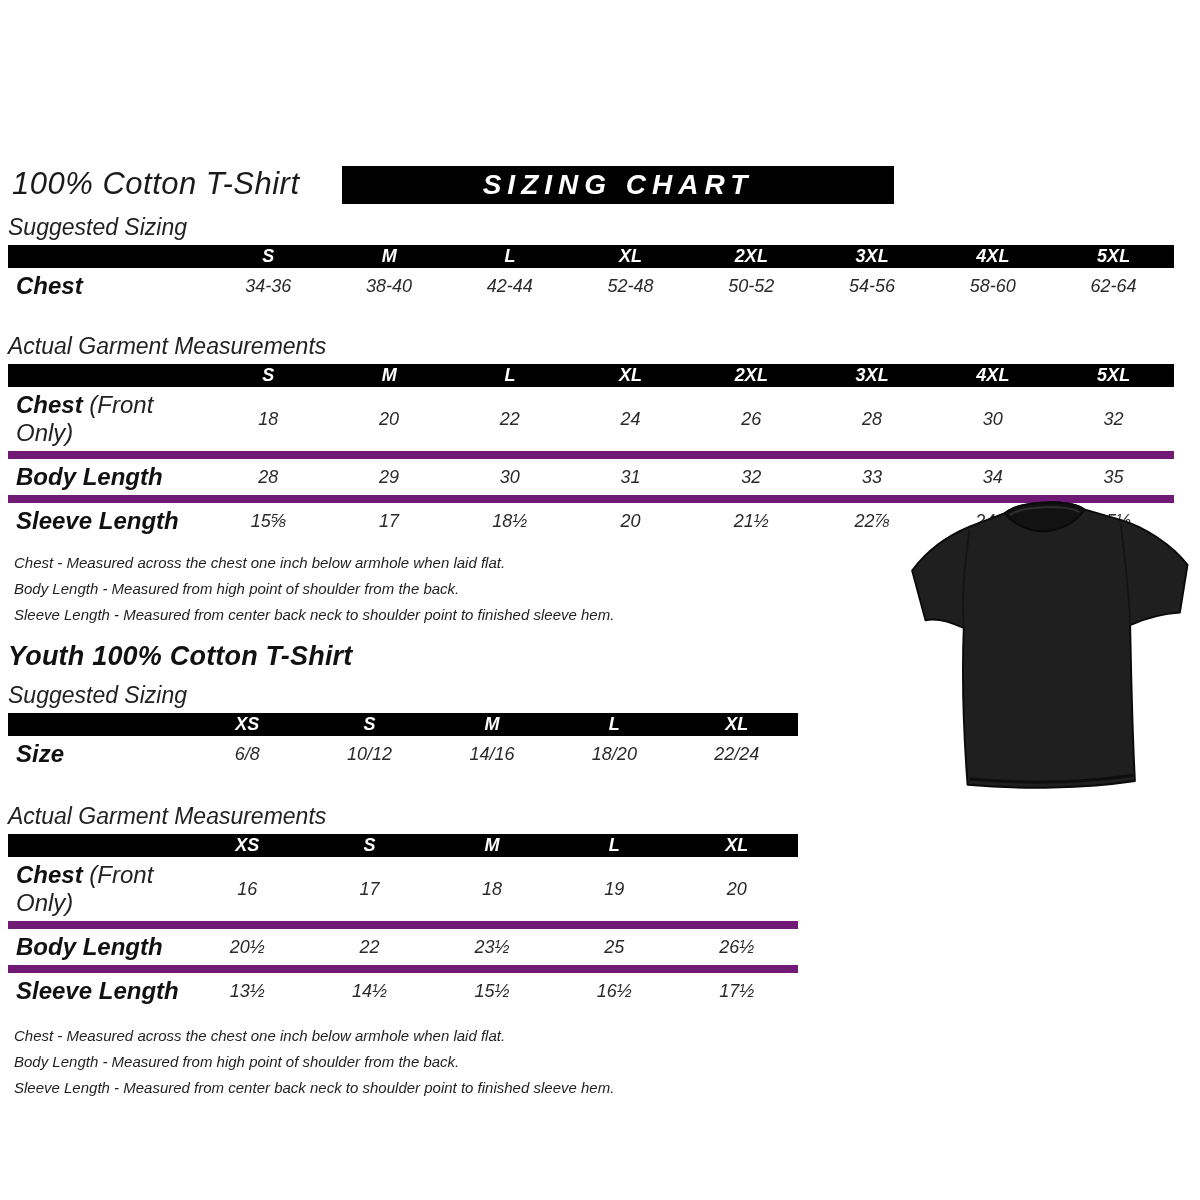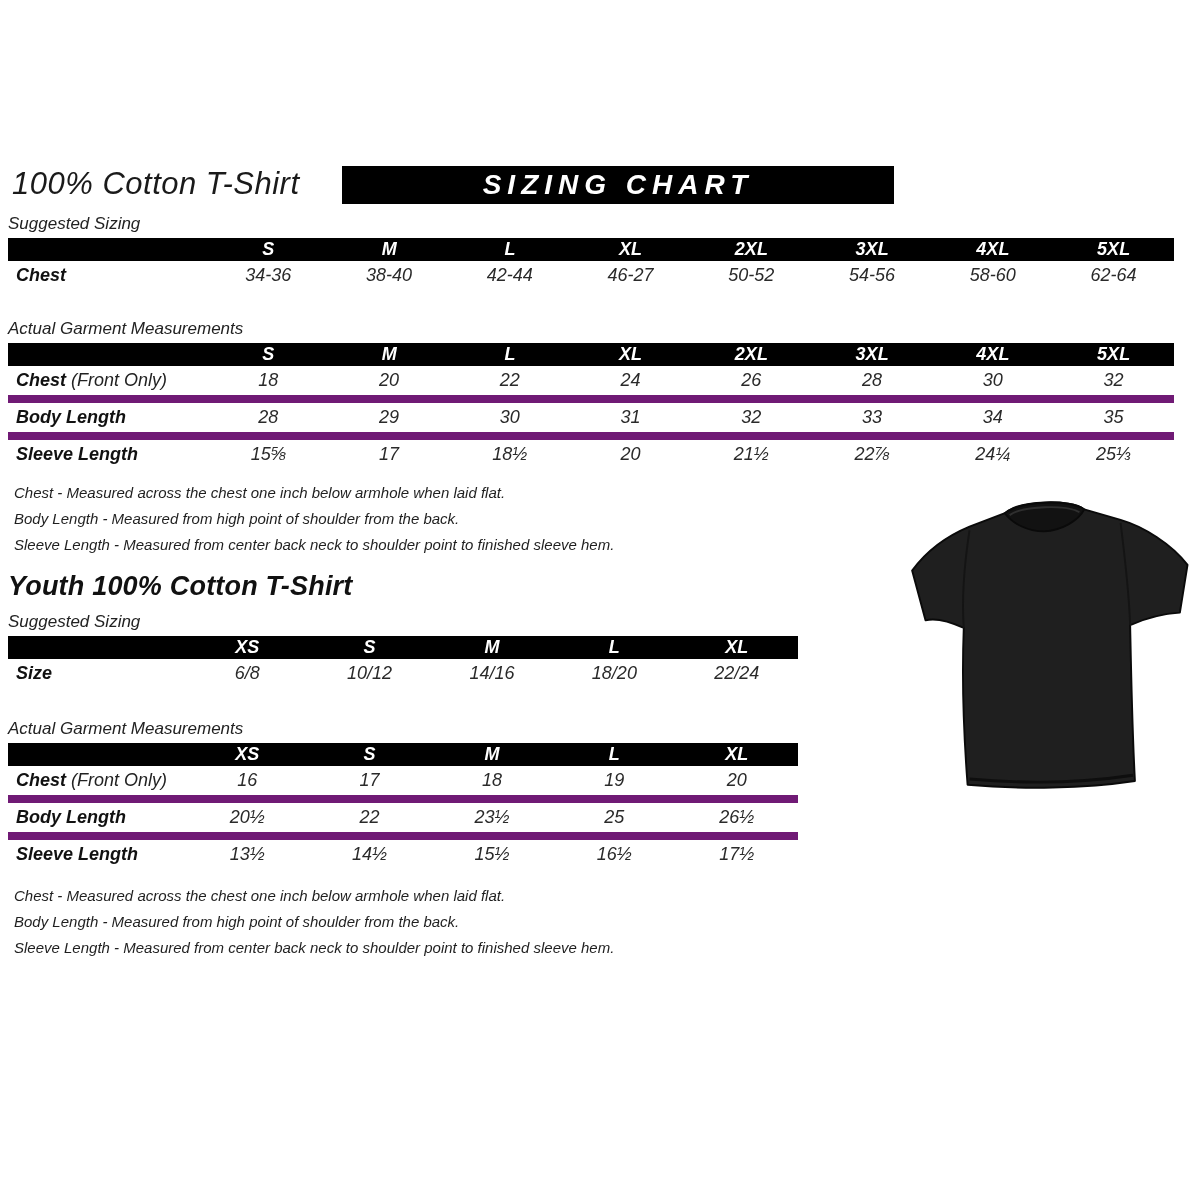--- a/index.html
+++ b/index.html
@@ -7,31 +7,31 @@
     font-family:"Liberation Sans", sans-serif; color:#1c1c1c; position:relative; overflow:hidden; }
 
   .content { position:absolute; top:164px; left:8px; width:1166px;font-style:italic; }
 
   
   .header-row { position:relative; height:44px; }
   .page-title { position:absolute; left:4px; top:2px; font-size:31px; font-weight:400; letter-spacing:0.5px; color:#1a1a1a; }
   .banner { position:absolute; left:334px; top:2px; width:552px; height:38px; background:#000;
     color:#fff; font-weight:700; font-size:28px; letter-spacing:6px; text-align:center; line-height:38px; }
 
-  .section-label { font-size:17px; color:#222; margin-top:6px; margin-left:0px; }
+  .section-label { font-size:23px; color:#222; margin-top:6px; margin-left:0px; }
   .gap-lg { margin-top:29px; }
 
   table { border-collapse:collapse; table-layout:fixed; margin-top:4px; }
   .adult-table { width:1166px; }
   .youth-table { width:790px; }
   thead th { background:#000; color:#fff; font-weight:700; font-size:18px; text-align:center;
     height:23px; padding:0; }
   .adult-table .label-col { width:200px; }
   .youth-table .label-col { width:178px; }
-  tbody th { text-align:left; font-size:18px; padding:4px 0 4px 8px; font-weight:400; }
+  tbody th { text-align:left; font-size:24px; padding:4px 0 4px 8px; font-weight:400; }
   tbody th .lbl { font-weight:700; color:#111; }
   tbody th .sfx { font-weight:400; color:#222; }
   tbody td { text-align:center; font-size:18px; color:#2a2a2a; padding:4px 0; }
   table.ruled tbody tr + tr { border-top:8px solid #701a75; }
 
   .notes { margin-top:15px; }
   .notes p { font-size:15px; color:#1f1f1f; margin-bottom:9px; padding-left:6px; }
 
   .youth-title { font-size:27px; font-weight:700; color:#111; margin-top:18px; letter-spacing:0.2px; }
 
@@ -61,21 +61,21 @@
           <th>4XL</th>
           <th>5XL</th>
         </tr>
       </thead>
       <tbody>
         <tr>
           <th class="label-col"><span class="lbl">Chest</span></th>
           <td>34-36</td>
           <td>38-40</td>
           <td>42-44</td>
-          <td>46-27</td>
+          <td>52-48</td>
           <td>50-52</td>
           <td>54-56</td>
           <td>58-60</td>
           <td>62-64</td>
         </tr>
       </tbody>
     </table>
 
   <div class="section-label gap-lg">Actual Garment Measurements</div>
   <table class="adult-table ruled">

